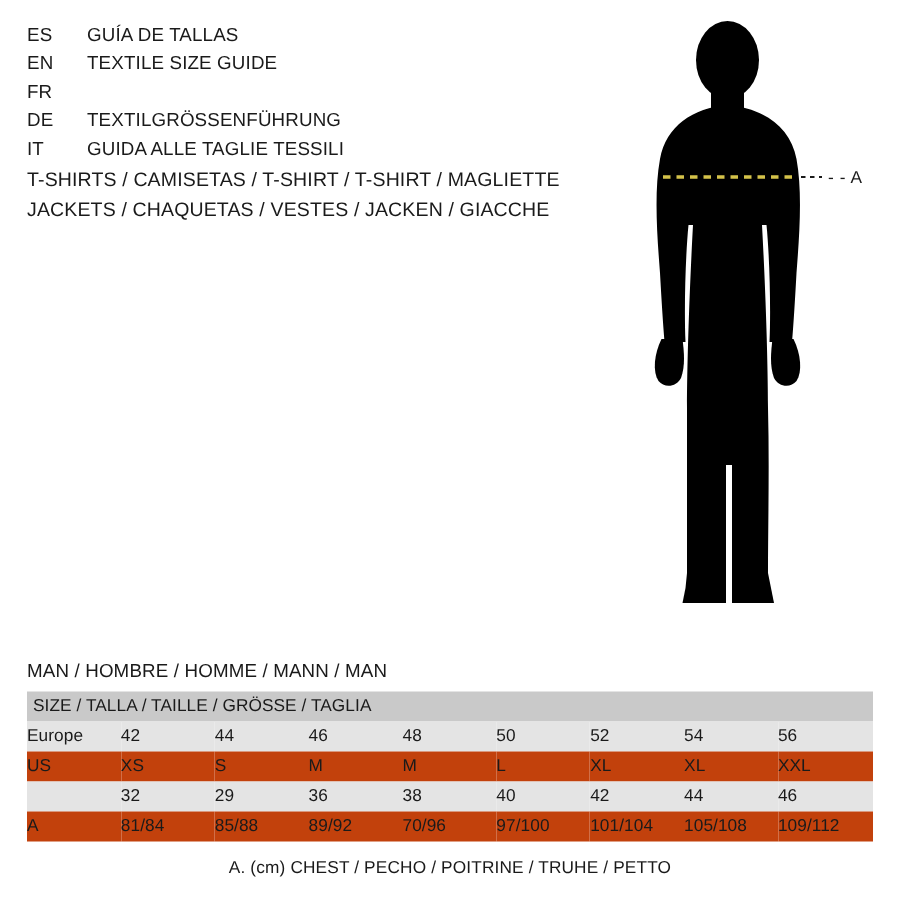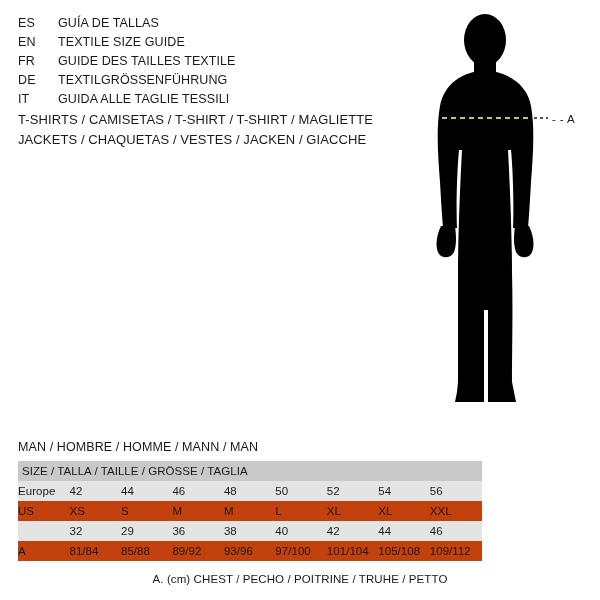--- a/index.html
+++ b/index.html
@@ -91,21 +91,21 @@
   }
   .man-title {
     font-size: 12.5px;
     letter-spacing: 0.1px;
     color: #1a1a1a;
     margin-bottom: 7px;
     white-space: nowrap;
   }
   table.size-table {
     border-collapse: collapse;
-    width: 464px;
+    width: 564px;
     table-layout: fixed;
     font-size: 11.5px;
   }
   table.size-table td, table.size-table th {
     padding: 0;
     height: 20px;
     vertical-align: middle;
     font-weight: normal;
     text-align: left;
     color: #1a1a1a;
@@ -148,21 +148,20 @@
     <div class="lang-row">
       <span class="lang-code">ES</span>
       <span class="lang-text">GUÍA DE TALLAS</span>
     </div>
     <div class="lang-row">
       <span class="lang-code">EN</span>
       <span class="lang-text">TEXTILE SIZE GUIDE</span>
     </div>
     <div class="lang-row">
       <span class="lang-code">FR</span>
-      <span class="lang-text">GUIDE DES TAILLES TEXTILE</span>
     </div>
     <div class="lang-row">
       <span class="lang-code">DE</span>
       <span class="lang-text">TEXTILGRÖSSENFÜHRUNG</span>
     </div>
     <div class="lang-row">
       <span class="lang-code">IT</span>
       <span class="lang-text">GUIDA ALLE TAGLIE TESSILI</span>
     </div>
   </div>
@@ -256,21 +255,21 @@
           <td class="col-val">40</td>
           <td class="col-val">42</td>
           <td class="col-val">44</td>
           <td class="col-val">46</td>
         </tr>
         <tr class="row-d">
           <td class="col-label">A</td>
           <td class="col-val">81/84</td>
           <td class="col-val">85/88</td>
           <td class="col-val">89/92</td>
-          <td class="col-val">93/96</td>
+          <td class="col-val">70/96</td>
           <td class="col-val">97/100</td>
           <td class="col-val">101/104</td>
           <td class="col-val">105/108</td>
           <td class="col-val">109/112</td>
         </tr>
       </tbody>
     </table>
     <div class="footnote">A. (cm) CHEST / PECHO / POITRINE / TRUHE / PETTO</div>
   </div>
 

